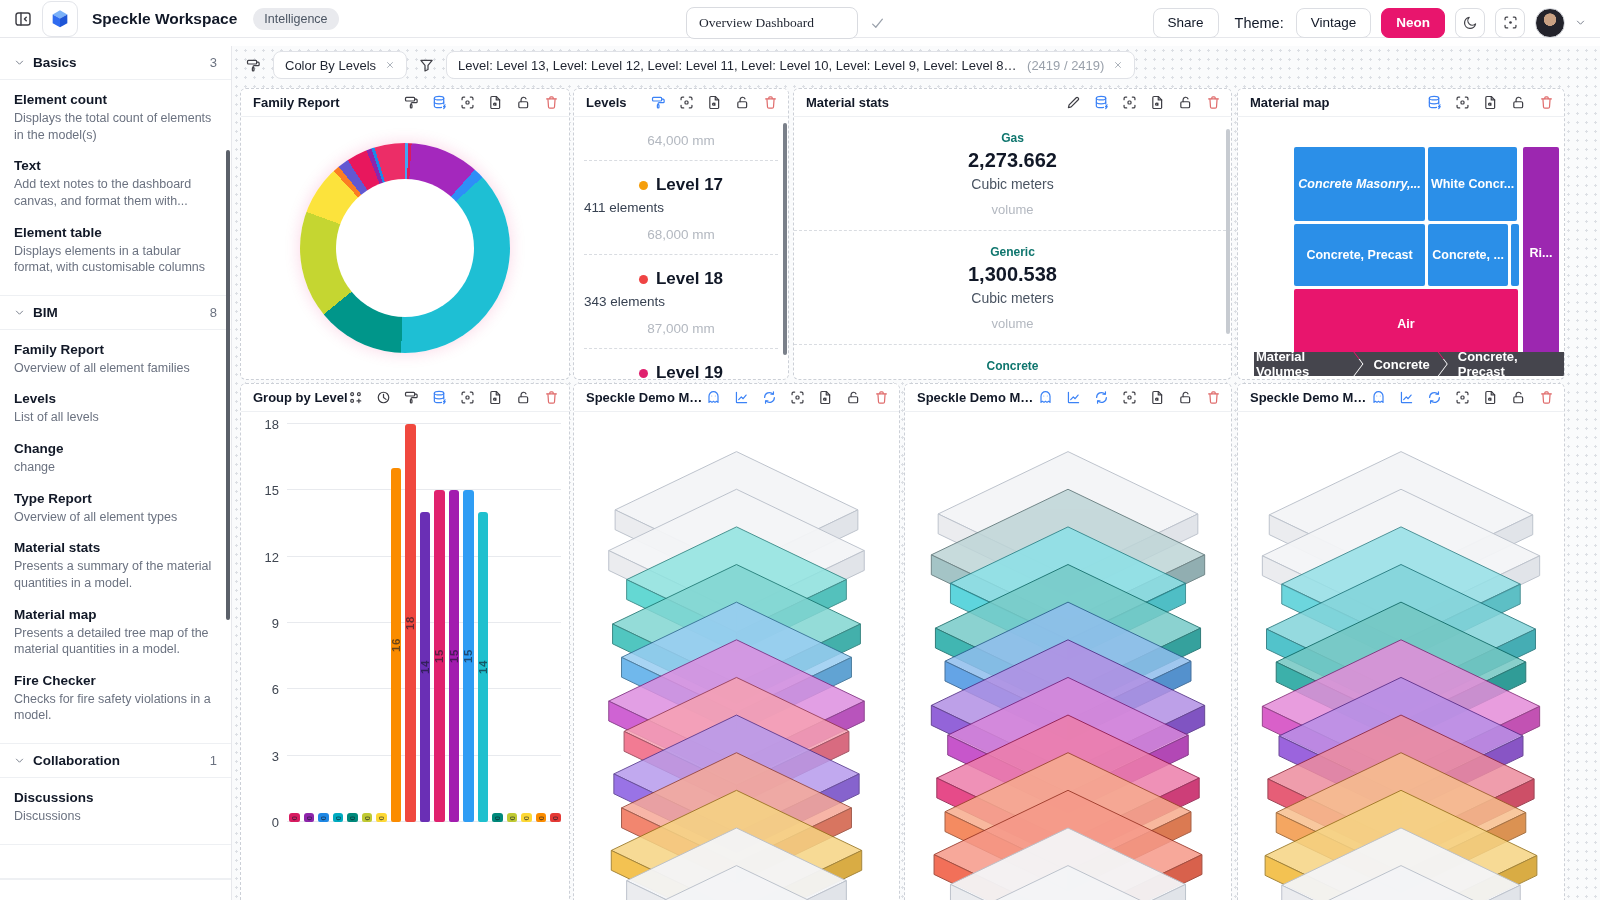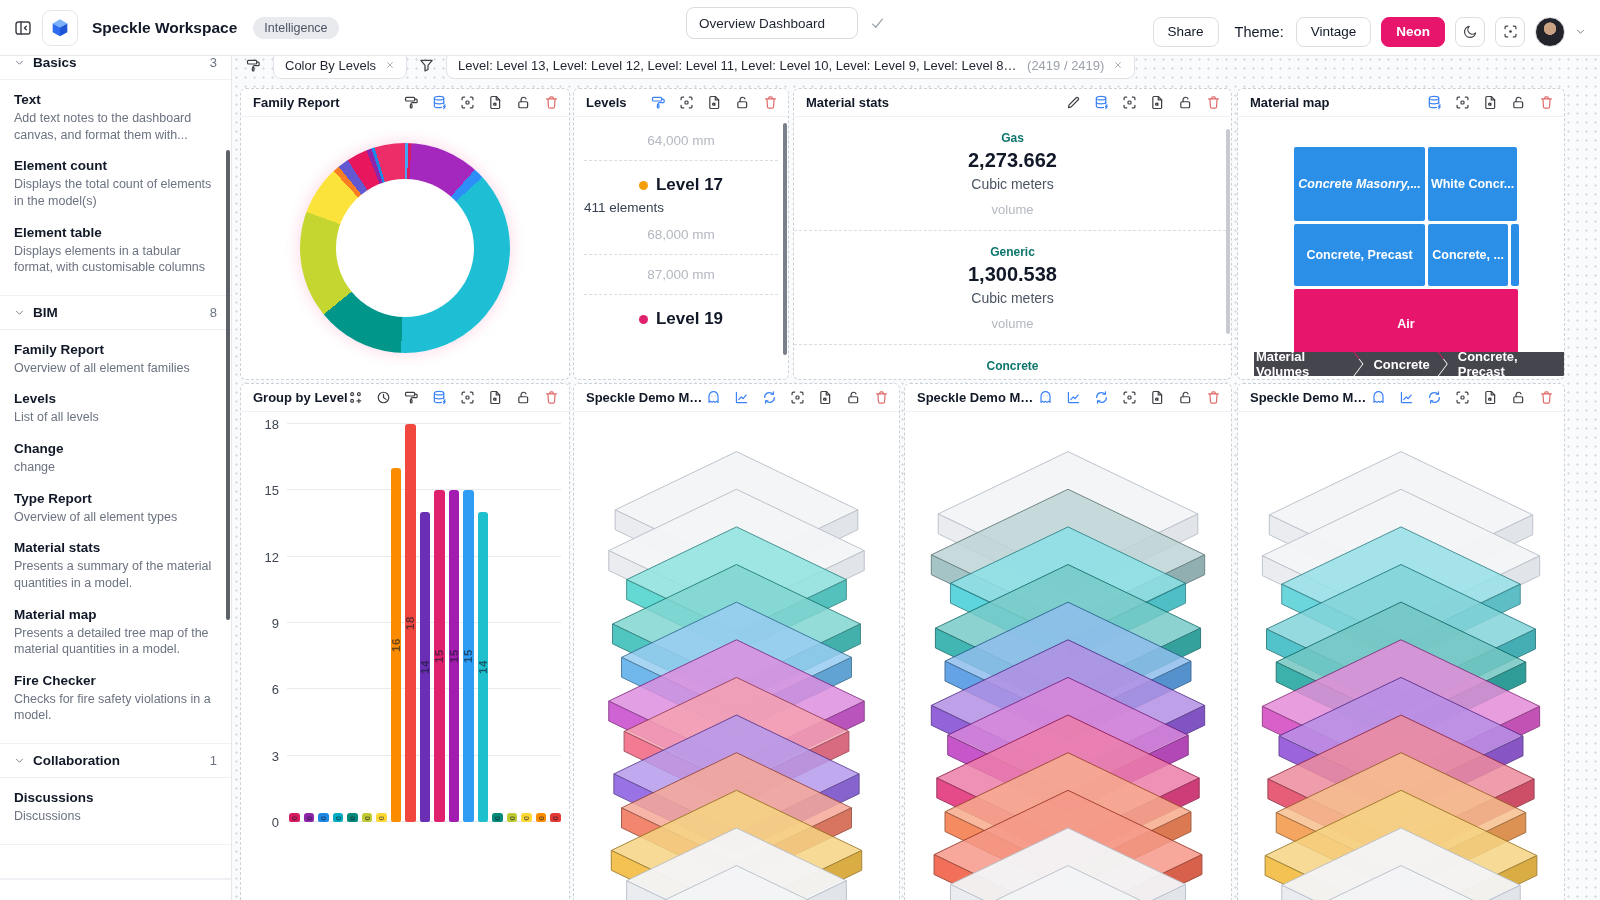--- a/index.html
+++ b/index.html
@@ -1,30 +1,30 @@
 <!DOCTYPE html>
 <html><head>
 <meta charset="utf-8">
 <style>
   * { margin:0; padding:0; box-sizing:border-box; }
   html,body { width:1600px; height:900px; overflow:hidden; background:#fff;
     font-family:"Liberation Sans", sans-serif; color:#1f2430; }
 
   
-  .topbar { position:absolute; left:0; top:0; width:1600px; height:56px; background:#fff;
+  .topbar { position:absolute; left:0; top:0; width:1600px; height:38px; background:#fff;
     border-bottom:1px solid #e7e8ec; display:flex; align-items:center; padding:0 14px; gap:10px; z-index:5; }
   .iconbtn { display:inline-flex; align-items:center; justify-content:center; background:#fff;
     border:none; cursor:pointer; color:#3f3f46; }
   .logo-btn { width:36px; height:36px; border:1px solid #e3e5ea; border-radius:9px; }
   .ws-title { font-size:15.5px; font-weight:700; color:#111827; margin-left:4px; white-space:nowrap; }
   .badge { background:#e9eaee; color:#4b5563; border-radius:999px; font-size:12.5px;
     padding:4px 11px; margin-left:6px; }
   .dash-input-wrap { position:absolute; left:686px; top:7px; display:flex; align-items:center; gap:12px; }
   .dash-input { width:172px; height:32px; border:1px solid #d9dbe0; border-radius:8px;
-    padding:0 12px; font-size:13.5px; color:#1f2430; font-family:Liberation Sans, sans-serif; background:#fff; }
+    padding:0 12px; font-size:13.5px; color:#1f2430; font-family:Liberation Serif, serif; background:#fff; }
   .top-right { margin-left:auto; display:flex; align-items:center; gap:10px;margin-top:8px; }
   .btn { height:30px; padding:0 14px; border:1px solid #dcdee3; border-radius:8px; background:#fff;
     font-size:13.5px; color:#111827; cursor:pointer; font-family:inherit; white-space:nowrap; }
   .btn.neon { background:#e8156d; border-color:#e8156d; color:#fff; font-weight:600; }
   .theme-label { font-size:14.5px; color:#111827; margin:0 2px 0 6px; }
   .sq-btn { width:30px; height:30px; border:1px solid #dcdee3; border-radius:8px; background:#fff;
     display:inline-flex; align-items:center; justify-content:center; color:#3f3f46; cursor:pointer; }
   .avatar { width:30px; height:30px; border-radius:50%; cursor:pointer;
     background:radial-gradient(circle at 50% 38%, #c9a183 27%, #23232b 29%);
     border:1px solid #d7d9de; }
@@ -200,26 +200,26 @@
           <span class="icon sm">
             <svg viewBox="0 0 16 16">
               <path d="M3.5 6l4.5 4.5L12.5 6"></path>
             </svg>
           </span>
           <span class="sb-title">Basics</span>
           <span class="sb-count">3</span>
         </div>
         <div class="sb-items">
           <div class="sb-item">
+            <div class="sb-item-title">Element count</div>
+            <div class="sb-item-desc">Displays the total count of elements in the model(s)</div>
+          </div>
+          <div class="sb-item">
             <div class="sb-item-title">Text</div>
             <div class="sb-item-desc">Add text notes to the dashboard canvas, and format them with...</div>
-          </div>
-          <div class="sb-item">
-            <div class="sb-item-title">Element count</div>
-            <div class="sb-item-desc">Displays the total count of elements in the model(s)</div>
           </div>
           <div class="sb-item">
             <div class="sb-item-title">Element table</div>
             <div class="sb-item-desc">Displays elements in a tabular format, with customisable columns</div>
           </div>
         </div>
       </div>
       <div class="sb-section">
         <div class="sb-head">
           <span class="icon sm">
@@ -422,20 +422,27 @@
         <div class="lv-sep"></div>
         <div class="lv-row">
           <div class="lv-name">
             <span class="lv-dot" style="background: rgb(245, 158, 11);"></span>
             <span>Level 17</span>
           </div>
           <div class="lv-el">411 elements</div>
         </div>
         <div class="lv-h">68,000 mm</div>
         <div class="lv-sep"></div>
+        <div class="lv-row">
+          <div class="lv-name">
+            <span class="lv-dot" style="background: rgb(239, 68, 68);"></span>
+            <span>Level 18</span>
+          </div>
+          <div class="lv-el">343 elements</div>
+        </div>
         <div class="lv-h">87,000 mm</div>
         <div class="lv-sep"></div>
         <div class="lv-row">
           <div class="lv-name">
             <span class="lv-dot" style="background: rgb(224, 33, 110);"></span>
             <span>Level 19</span>
           </div>
         </div>
       </div>
     <div class="vthumb" style="right:1px; top:34px; width:4px; height:232px; background:#7a808a;"></div>
@@ -558,20 +565,21 @@
           </span>
         </span>
     </div>
     <div class="treemap" id="tm-box">
         <div class="tm-cell" style="left: 0%; top: 0%; width: 49.5%; height: 34.8%; background: rgb(43, 143, 232); font-style: italic;">Concrete Masonry,...</div>
         <div class="tm-cell" style="left: 50.7%; top: 0%; width: 33.4%; height: 34.8%; background: rgb(43, 143, 232);">White Concr...</div>
         <div class="tm-cell" style="left: 0%; top: 36.2%; width: 49.5%; height: 29.3%; background: rgb(43, 143, 232);">Concrete, Precast</div>
         <div class="tm-cell" style="left: 50.7%; top: 36.2%; width: 30%; height: 29.3%; background: rgb(43, 143, 232);">Concrete, ...</div>
         <div class="tm-cell" style="left: 82%; top: 36.2%; width: 2.4%; height: 29.3%; background: rgb(43, 143, 232);"></div>
         <div class="tm-cell" style="left: 0%; top: 66.9%; width: 84.4%; height: 33.1%; background: rgb(232, 21, 109);">Air</div>
+        <div class="tm-cell" style="left: 86.4%; top: 0%; width: 13.6%; height: 100%; background: rgb(156, 39, 176);">Ri...</div>
       </div>
     <div class="bc" id="tm-bc">
         <span class="bc-chip first">Material Volumes</span>
         <span class="bc-chip">Concrete</span>
         <span class="bc-chip last">Concrete, Precast</span>
       </div>
   </section>
 
   <section class="card card-group">
     <div class="card-head">

